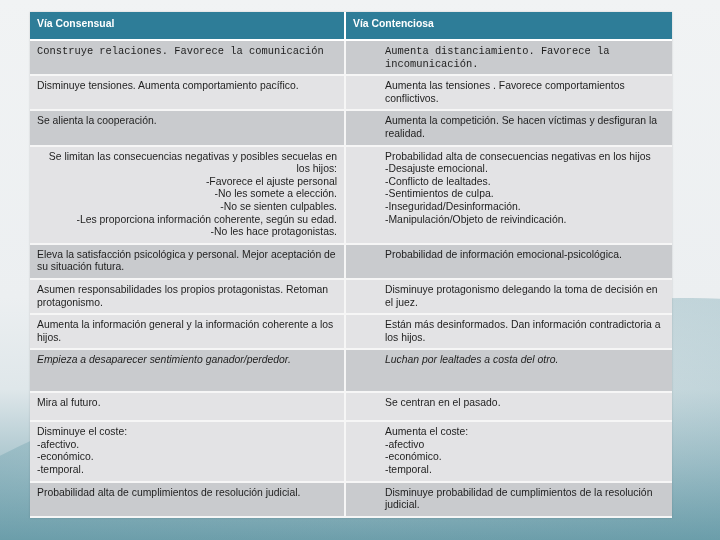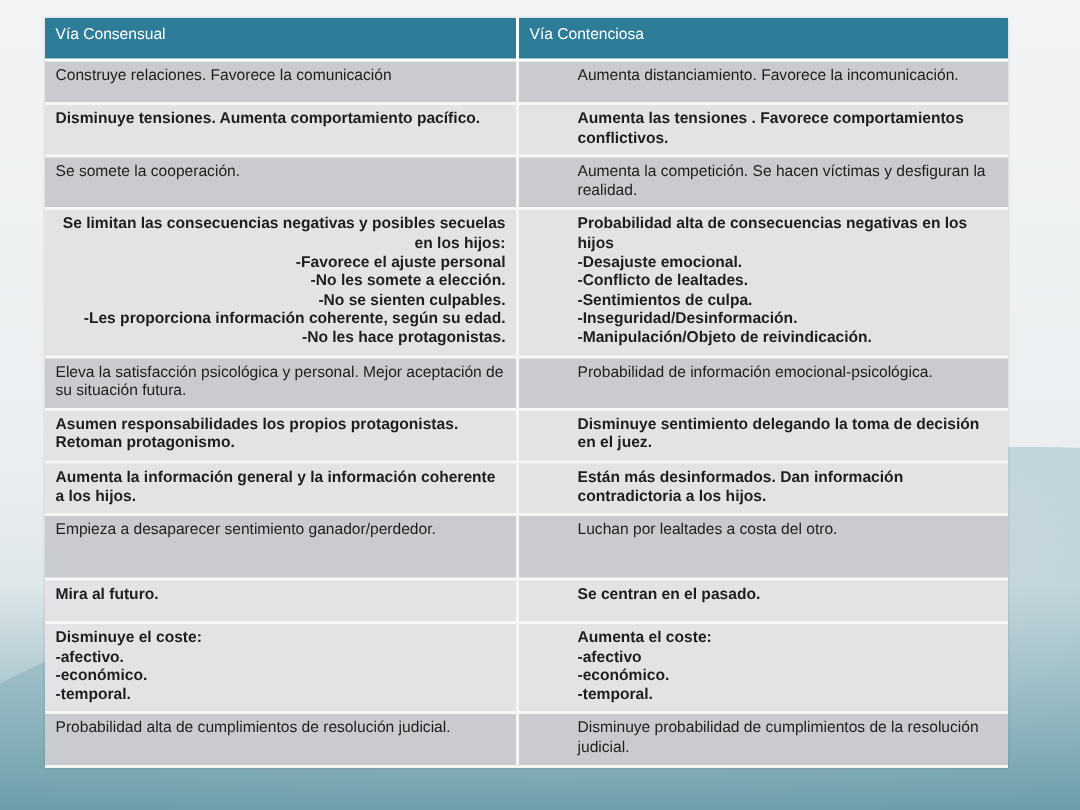--- a/index.html
+++ b/index.html
@@ -18,62 +18,62 @@
     position: absolute; left: 30px; top: 12px; width: 642px;
     box-shadow: 0 0 2px rgba(0,0,0,0.15);
   }
   table {
     width: 100%; border-collapse: collapse; table-layout: fixed;
     font-size: 10.4px; color: #1e1e1e; line-height: 12.6px;
   }
   col.c1 { width: 315px; }
   col.c2 { width: 327px; }
   th {
-    background: #2e7d98; color: #ffffff; font-weight: normal; text-align: left;
+    background: #2e7d98; color: #ffffff; font-weight: bold; text-align: left;
     padding: 6px 7px 0 7px; height: 21px; vertical-align: top;
     border-right: 2px solid #ffffff; border-bottom: 2px solid #ffffff;
   }
   th:last-child { border-right: none; }
   td {
     vertical-align: top; padding: 4px 7px 4px 7px;
     border-right: 2px solid #f6f6f6; border-bottom: 2px solid #f6f6f6;
     white-space: pre-line;
   }
   td:last-child { border-right: none; padding-left: 39px; }
   tr.odd td { background: #c9cbce; }
-  tr.even td { background: #e3e3e5; font-weight: bold; }
+  tr.even td { background: #e3e3e5; }
 </style>
 </head>
 <body>
 
 <div class="swoosh"></div>
 
 <div class="table-wrap">
   <table>
     <colgroup>
         <col class="c1">
         <col class="c2">
       </colgroup>
     <thead>
       <tr>
         <th>Vía Consensual</th>
         <th>Vía Contenciosa</th>
       </tr>
     </thead>
     <tbody id="tbody">
-        <tr class="odd" style="height: 15px;">
+        <tr class="odd" style="height: 15px; font-family: Liberation Mono, monospace;">
           <td style="height: 19px;">Construye relaciones. Favorece la comunicación</td>
           <td style="height: 19px;">Aumenta distanciamiento. Favorece la incomunicación.</td>
         </tr>
         <tr class="even" style="height: 28px;">
           <td style="height: 18px;">Disminuye tensiones. Aumenta comportamiento pacífico.</td>
           <td style="height: 18px;">Aumenta las tensiones . Favorece comportamientos conflictivos.</td>
         </tr>
         <tr class="odd" style="height: 35px;">
-          <td style="height: 25px;">Se somete la cooperación.</td>
+          <td style="height: 25px;">Se alienta la cooperación.</td>
           <td style="height: 25px;">Aumenta la competición. Se hacen víctimas y desfiguran la realidad.</td>
         </tr>
         <tr class="even" style="height: 97px;">
           <td style="height: 87px; text-align: right;">Se limitan las consecuencias negativas y posibles secuelas en los hijos:
 -Favorece el ajuste personal
 -No les somete a elección.
 -No se sienten culpables.
 -Les proporciona información coherente, según su edad.
 -No les hace protagonistas.</td>
           <td style="height: 87px;">Probabilidad alta de consecuencias negativas en los hijos
@@ -82,27 +82,27 @@
 -Sentimientos de culpa.
 -Inseguridad/Desinformación.
 -Manipulación/Objeto de reivindicación.</td>
         </tr>
         <tr class="odd" style="height: 32px;">
           <td style="height: 22px;">Eleva la satisfacción psicológica y personal. Mejor aceptación de su situación futura.</td>
           <td style="height: 22px;">Probabilidad de información emocional-psicológica.</td>
         </tr>
         <tr class="even" style="height: 32px;">
           <td style="height: 22px;">Asumen responsabilidades los propios protagonistas. Retoman protagonismo.</td>
-          <td style="height: 22px;">Disminuye sentimiento delegando la toma de decisión en el juez.</td>
+          <td style="height: 22px;">Disminuye protagonismo delegando la toma de decisión en el juez.</td>
         </tr>
         <tr class="even" style="height: 21px;">
           <td style="height: 25px;">Aumenta la información general y la información coherente a los hijos.</td>
           <td style="height: 25px; margin-top: 12px;">Están más desinformados. Dan información contradictoria a los hijos.</td>
         </tr>
-        <tr class="odd" style="height: 43px;">
+        <tr class="odd" style="height: 43px; font-style: italic;">
           <td style="height: 19px;">Empieza a desaparecer sentimiento ganador/perdedor.</td>
           <td style="height: 19px;">Luchan por lealtades a costa del otro.</td>
         </tr>
         <tr class="even" style="height: 15px;">
           <td style="height: 19px;">Mira al futuro.</td>
           <td style="height: 19px;">Se centran en el pasado.</td>
         </tr>
         <tr class="even" style="height: 58px;">
           <td style="height: 48px;">Disminuye el coste:
 -afectivo.

